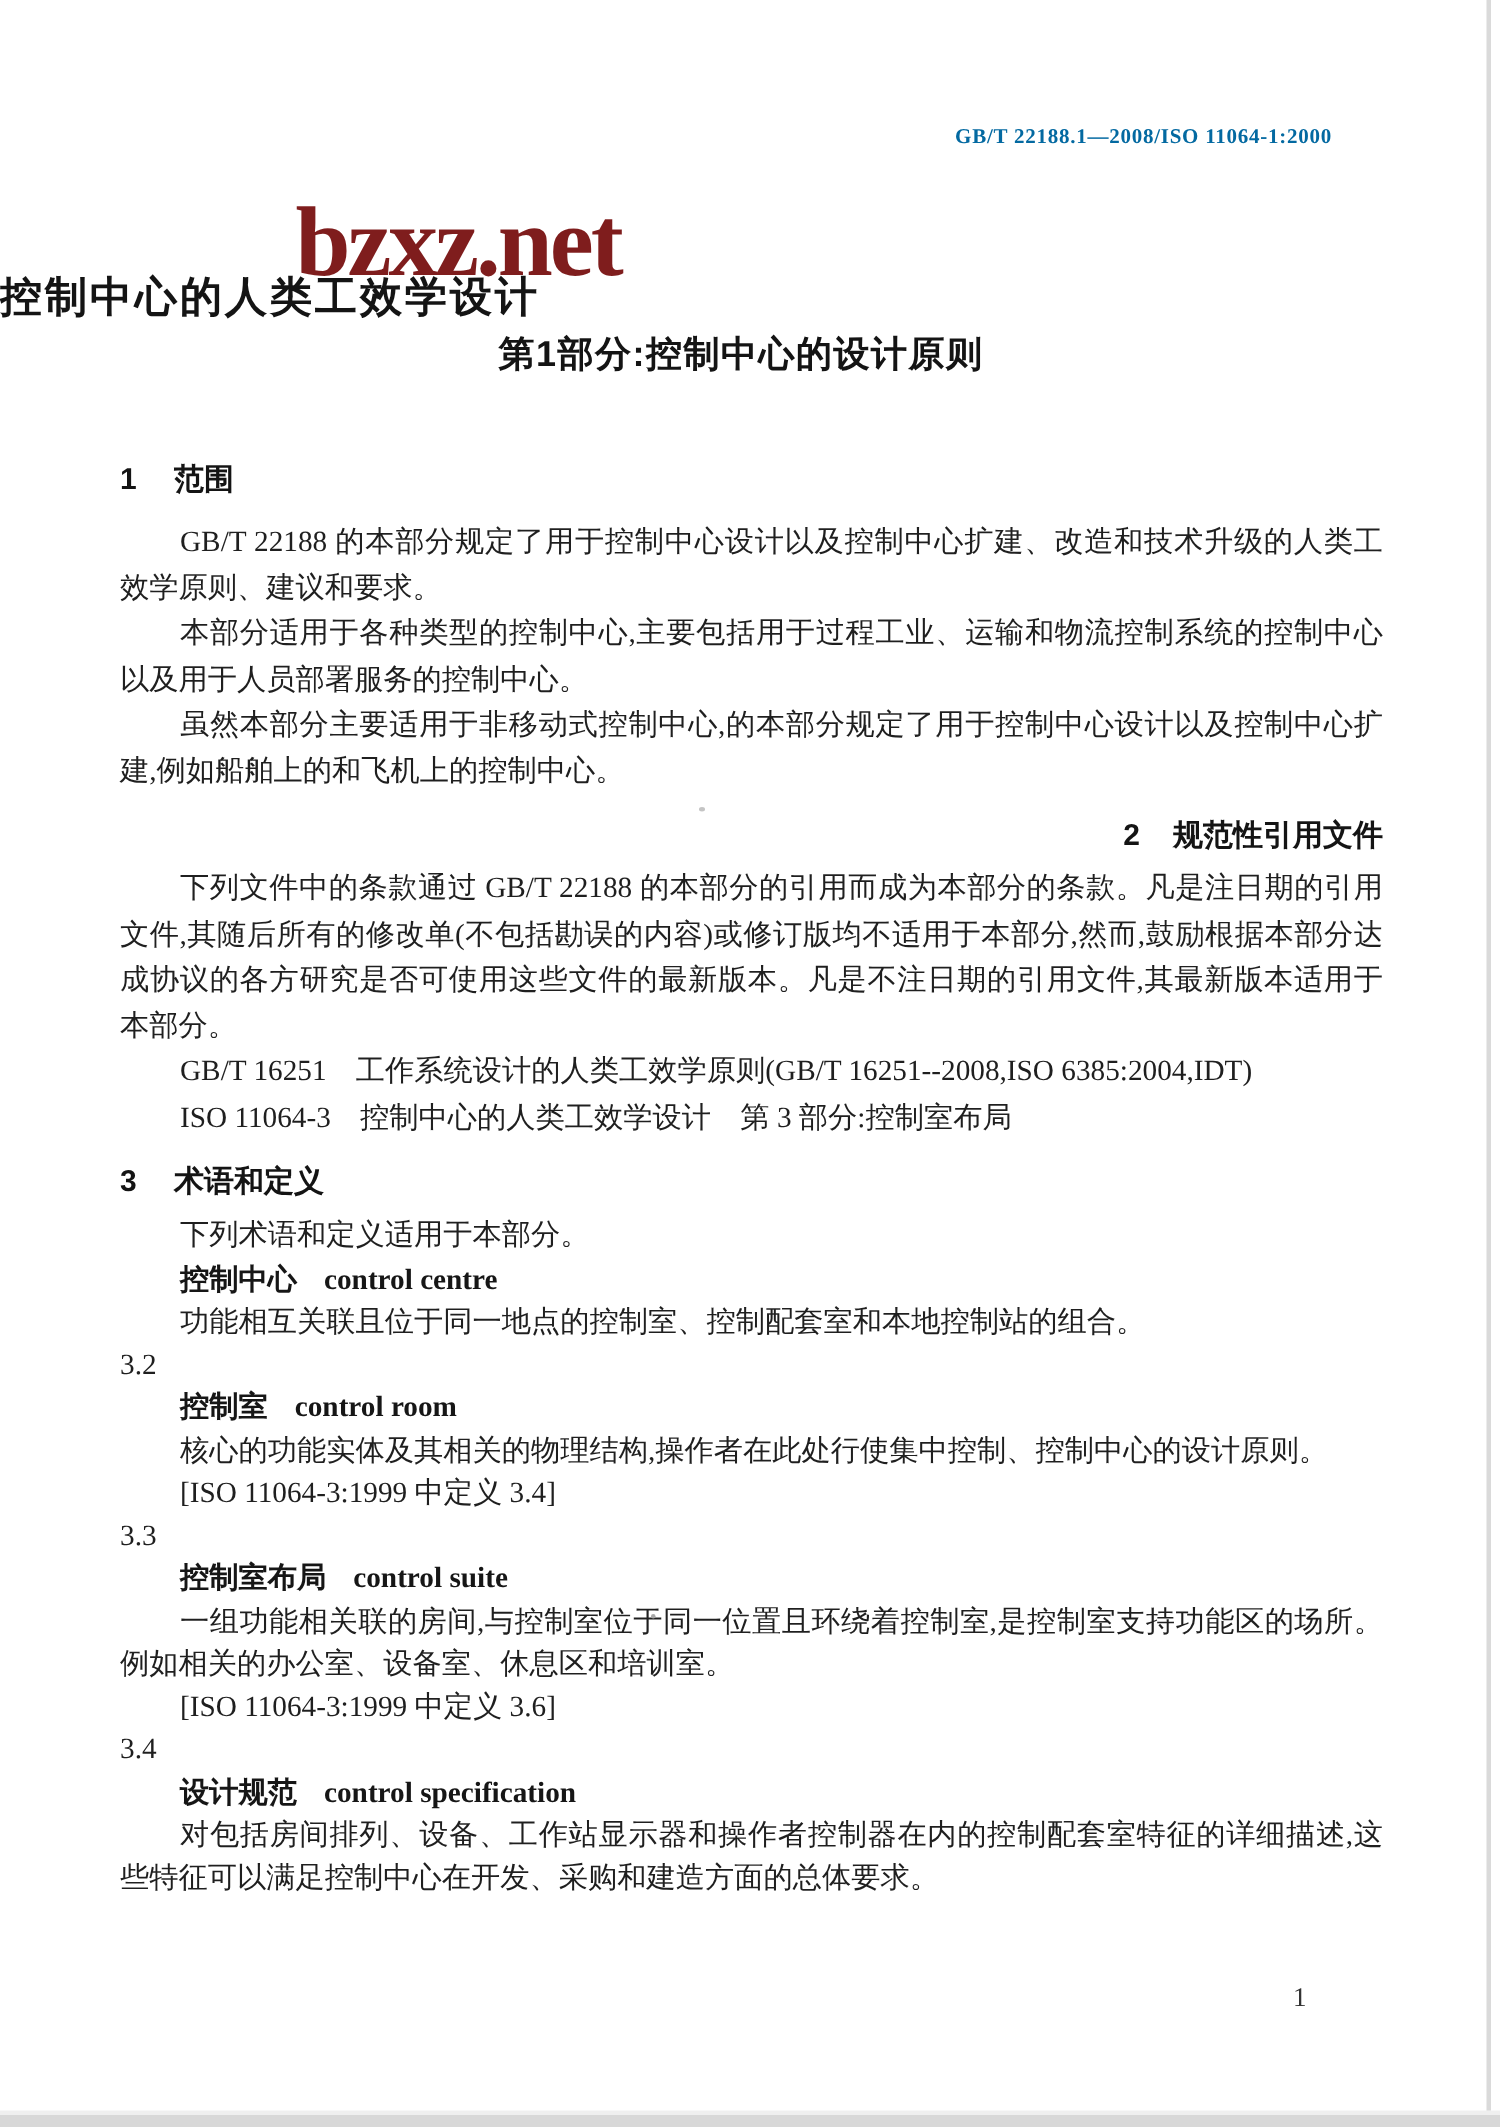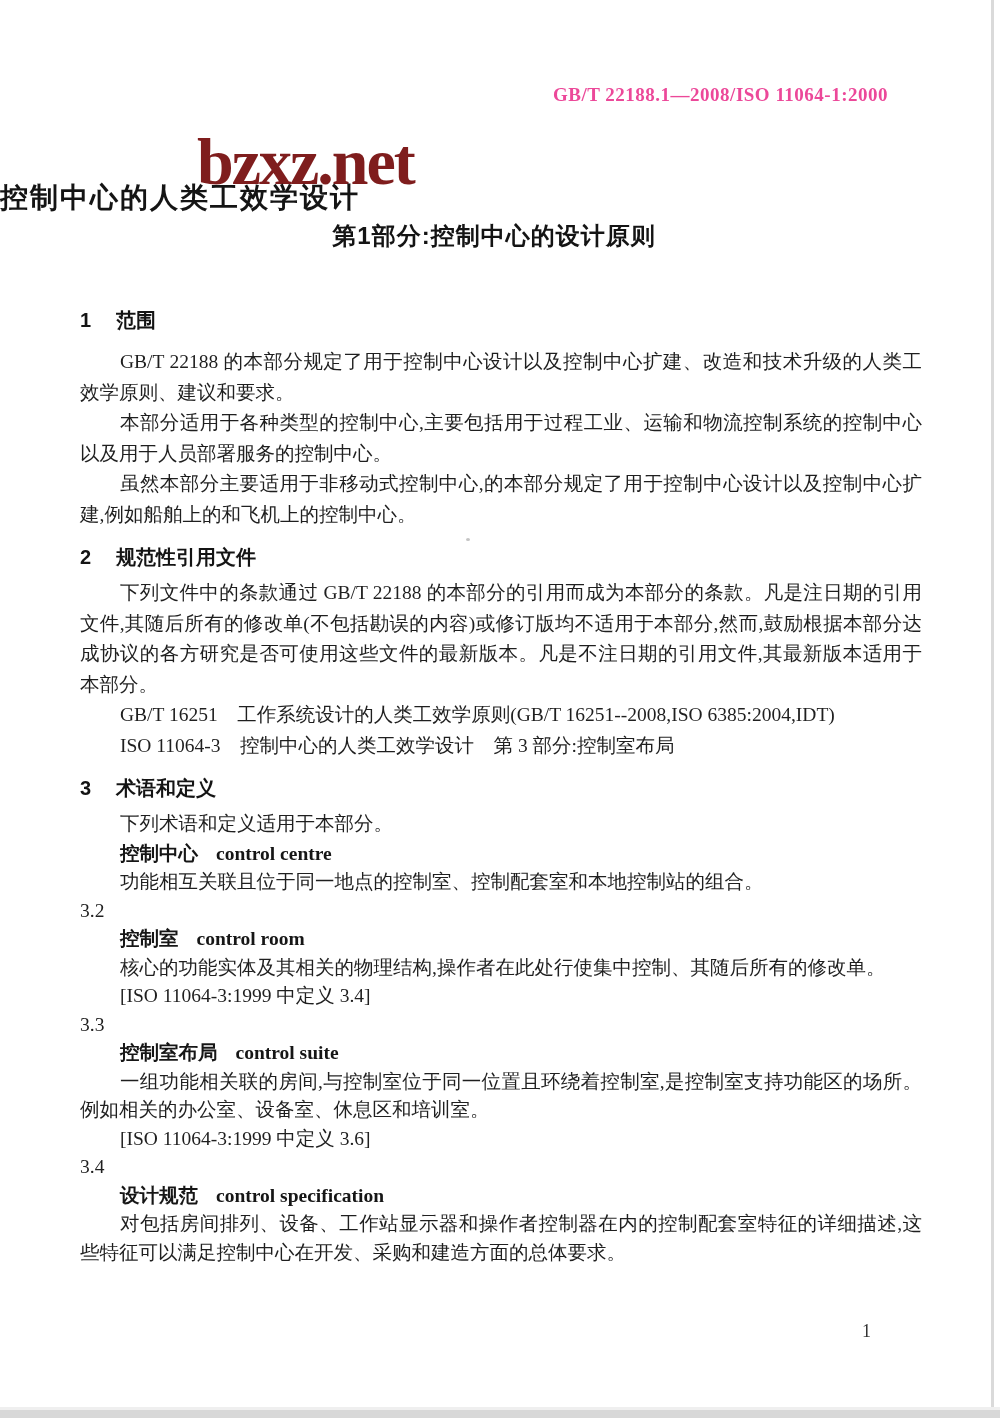--- a/index.html
+++ b/index.html
@@ -14,22 +14,22 @@
   .page{position:absolute;inset:0;background:#fff;}
   
   .edge-right{position:absolute;top:0;left:991px;width:3px;height:1418px;background:#dadada;}
   .edge-bottom-light{position:absolute;left:0;bottom:8px;width:100%;height:3px;background:#efefef;}
   .edge-bottom{position:absolute;left:0;bottom:0;width:100%;height:8px;background:#d8d8d8;}
   .speck1{position:absolute;left:466px;top:538px;width:4px;height:3px;background:#c4c4c4;border-radius:50%;}
   .speck2{position:absolute;left:434px;top:1076px;width:3px;height:3px;background:#a8a8a8;border-radius:50%;}
 
   .std-code{
     position:absolute;top:84px;right:112px;
-    font-weight:bold;font-size:19px;letter-spacing:.5px;
-    color:#ec4899;
+    font-weight:bold;font-size:14px;letter-spacing:.5px;
+    color:#0369a1;
   }
   .watermark{
     position:absolute;left:197px;top:122px;
     font-family:Liberation Serif, serif;
     font-weight:bold;font-size:66px;line-height:80px;
     letter-spacing:-2px;color:#7f1d1d;
     user-select:none;
   }
   .doc-title{
     position:absolute;top:179px;left:0;width:968px;
@@ -50,21 +50,21 @@
     text-align:justify;
   }
   .sec-heading{
     font-weight:bold;font-size:20px;line-height:30px;
     text-align:left;color:#141414;
     font-family:"Liberation Sans", sans-serif;
   }
   .sec-heading .sec-no{display:inline-block;min-width:14px;}
   .sec-heading .sec-title{margin-left:22px;}
   .h1{margin:0 0 12px 0;}
-  .h2{margin:12px 0 6px 0;}
+  .h2{margin:12px 0 6px 0;text-align:right;}
   .h3{margin:12px 0 6px 0;}
   .para{margin:0;text-indent:40px;}
   .ref-line{padding-left:40px;text-align:left;}
   .terms{line-height:28.5px;}
   .term-id{text-align:left;}
   .term-line{padding-left:40px;font-weight:bold;text-align:left;color:#161616;}
   .term-line .term-en{margin-left:18px;}
   .term-def{margin:0;text-indent:40px;}
   .term-src{padding-left:40px;text-align:left;}
   .page-no{
@@ -109,21 +109,21 @@
 
       <div class="term-line">
         <span>控制中心</span><span class="term-en">control centre</span>
       </div>
       <p class="term-def">功能相互关联且位于同一地点的控制室、控制配套室和本地控制站的组合。</p>
 
       <div class="term-id">3.2</div>
       <div class="term-line">
         <span>控制室</span><span class="term-en">control room</span>
       </div>
-      <p class="term-def">核心的功能实体及其相关的物理结构,操作者在此处行使集中控制、其随后所有的修改单。</p>
+      <p class="term-def">核心的功能实体及其相关的物理结构,操作者在此处行使集中控制、控制中心的设计原则。</p>
       <div class="term-src">[ISO 11064-3:1999 中定义 3.4]</div>
 
       <div class="term-id">3.3</div>
       <div class="term-line">
         <span>控制室布局</span><span class="term-en">control suite</span>
       </div>
       <p class="term-def">一组功能相关联的房间,与控制室位于同一位置且环绕着控制室,是控制室支持功能区的场所。例如相关的办公室、设备室、休息区和培训室。</p>
       <div class="term-src">[ISO 11064-3:1999 中定义 3.6]</div>
 
       <div class="term-id">3.4</div>

